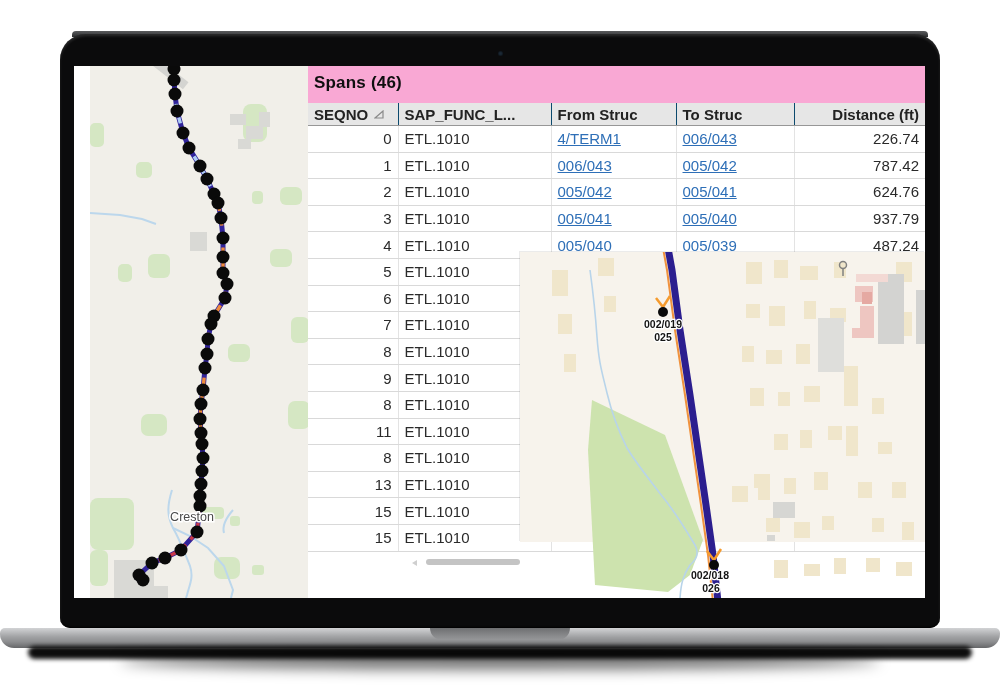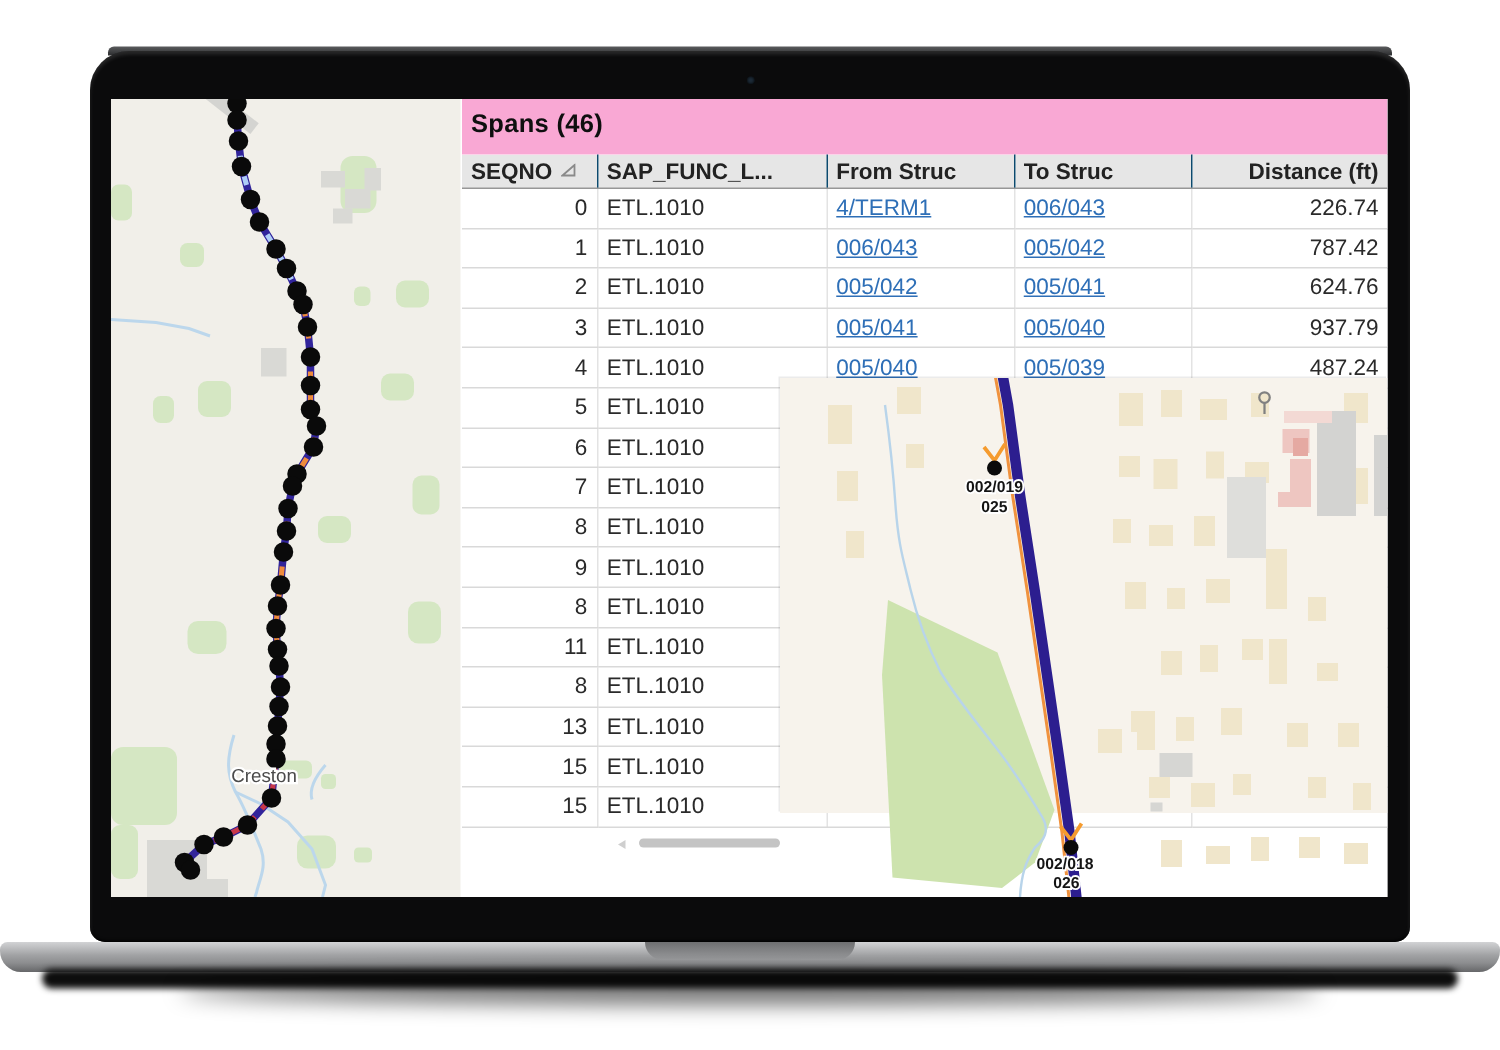--- a/index.html
+++ b/index.html
@@ -19,21 +19,21 @@
     background:linear-gradient(#d2d3d5,#a0a1a3 45%,#8c8d8f 70%,#666769);
     border-radius:5px 5px 14px 14px;}
   .base-notch{position:absolute;left:430px;top:0;width:140px;height:12px;
     background:linear-gradient(#6e6f71,#98999b);border-radius:0 0 16px 16px;}
   .shadow-a{position:absolute;left:28px;top:646px;width:944px;height:13px;
     background:#0d0d0d;border-radius:7px;filter:blur(2px);}
   .shadow-b{position:absolute;left:120px;top:653px;width:760px;height:16px;
     background:rgba(0,0,0,.6);border-radius:50%;filter:blur(7px);}
 
   
-  .leftmap{position:absolute;left:0;top:0;width:233px;height:532px;background:#f1efe9;}
+  .leftmap{position:absolute;left:16px;top:0;width:233px;height:532px;background:#f1efe9;}
   .detailmap{position:absolute;left:446px;top:186px;width:405px;height:290px;
     background:#f7f3ec;z-index:5;box-shadow:-1px -1px 0 rgba(0,0,0,.08);}
   svg{display:block;}
   .maplabel{font-family:"Liberation Sans",sans-serif;}
 
   
   .tablepanel{position:absolute;left:234px;top:0;width:617px;height:532px;background:#ffffff;}
   .tabletitle{height:37px;box-sizing:border-box;background:#f9a8d4;
     font-size:17px;font-weight:bold;color:#0f0f0f;padding:7px 0 0 6px;letter-spacing:.2px;}
   table.spans{border-collapse:collapse;table-layout:fixed;width:617px;font-size:15px;color:#2a2a2a;}

